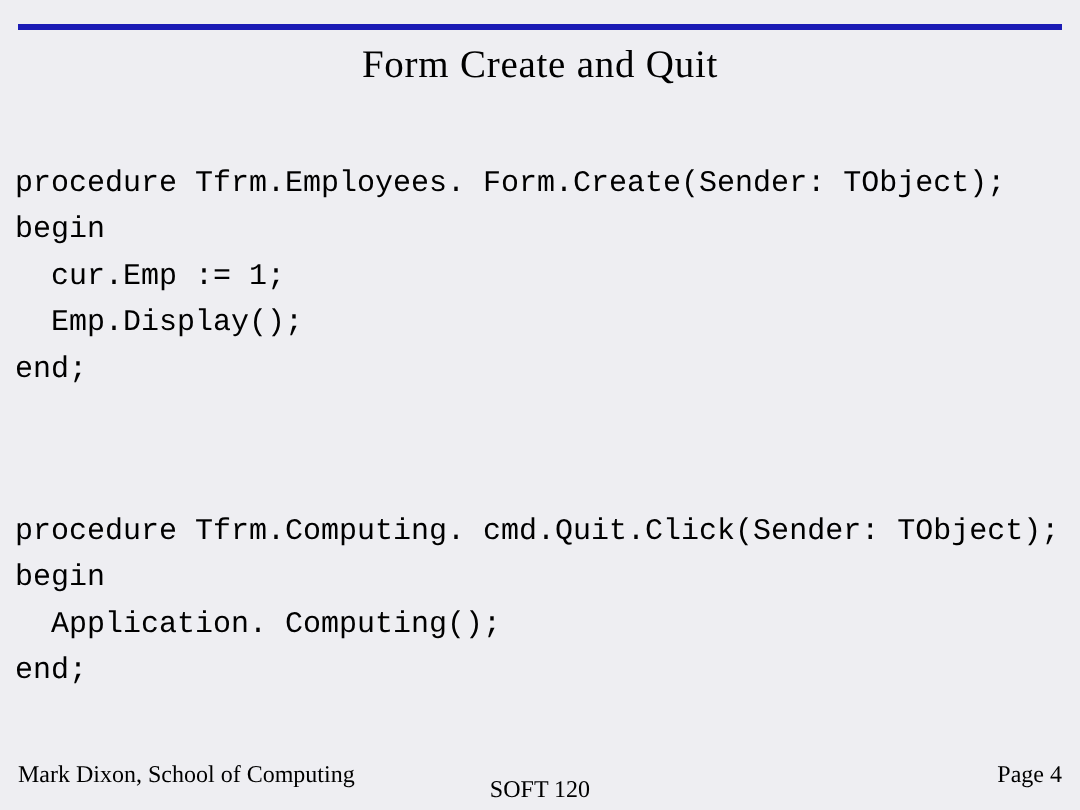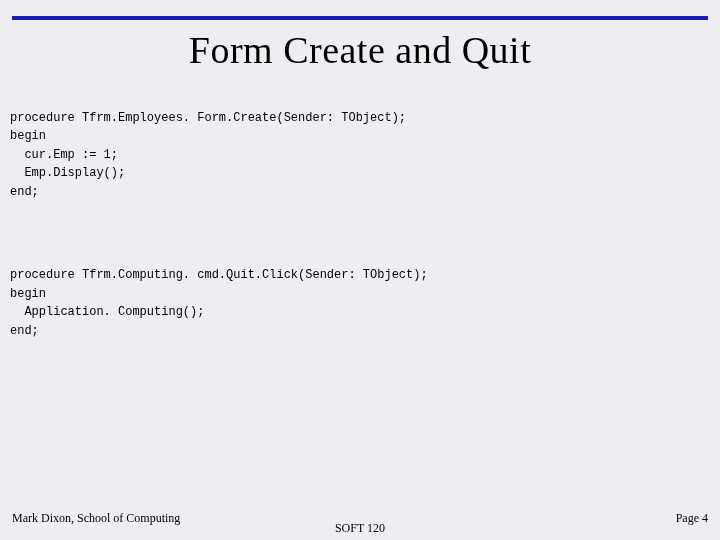--- a/index.html
+++ b/index.html
@@ -14,44 +14,44 @@
   .top-rule {
     position: absolute;
     top: 16px;
     left: 12px;
     right: 12px;
     height: 4px;
     background: #1b1bb5;
   }
   .title {
     text-align: center;
-    font-size: 38px;
+    font-size: 26px;
     font-weight: 400;
     color: #000;
     margin-top: 28px;
     letter-spacing: 0.5px;
   }
   .code-block {
     font-family: "Courier New", Courier, monospace;
-    font-size: 12px;
+    font-size: 20px;
     line-height: 1.55;
     color: #000;
     padding: 18px 10px 0 10px;
     white-space: pre;
   }
   .spacer { height: 28px; }
   .footer {
     position: absolute;
     bottom: 14px;
     left: 12px;
     right: 12px;
     display: flex;
     justify-content: space-between;
     font-family: "Times New Roman", Times, serif;
-    font-size: 12px;
+    font-size: 16px;
     color: #000;
     gap: 25px;
   }
   .footer .center { position: absolute; left: 50%; transform: translateX(-50%); margin-top: 10px; }
 </style>
 </head>
 <body>
 
 <div class="top-rule"></div>
 

